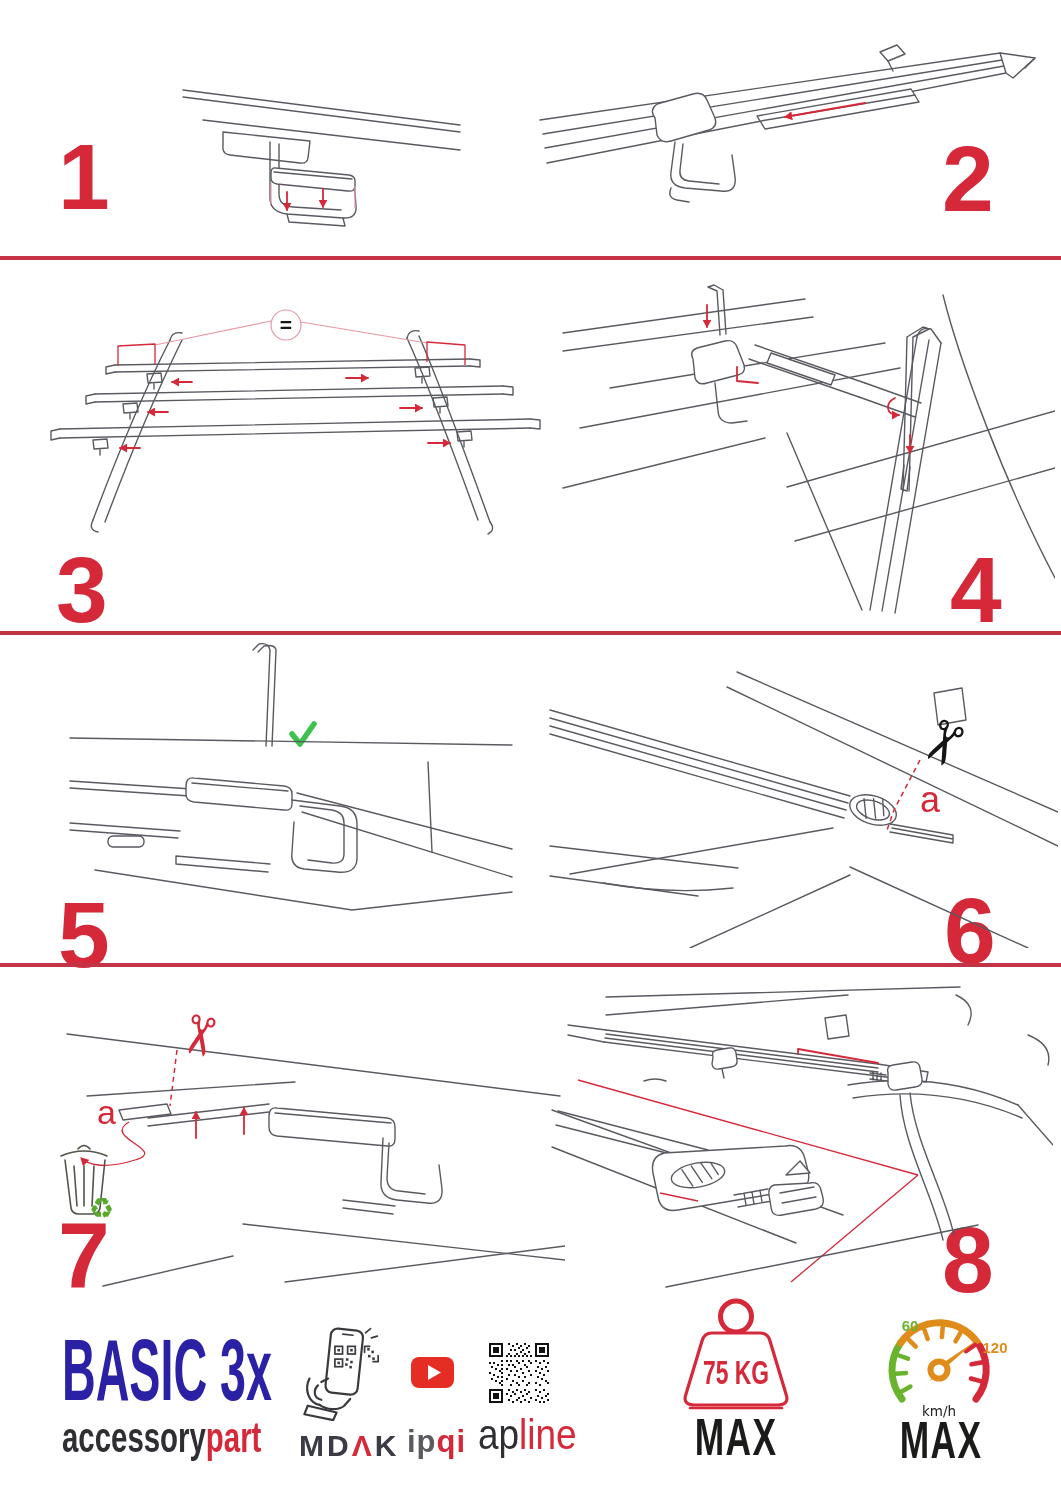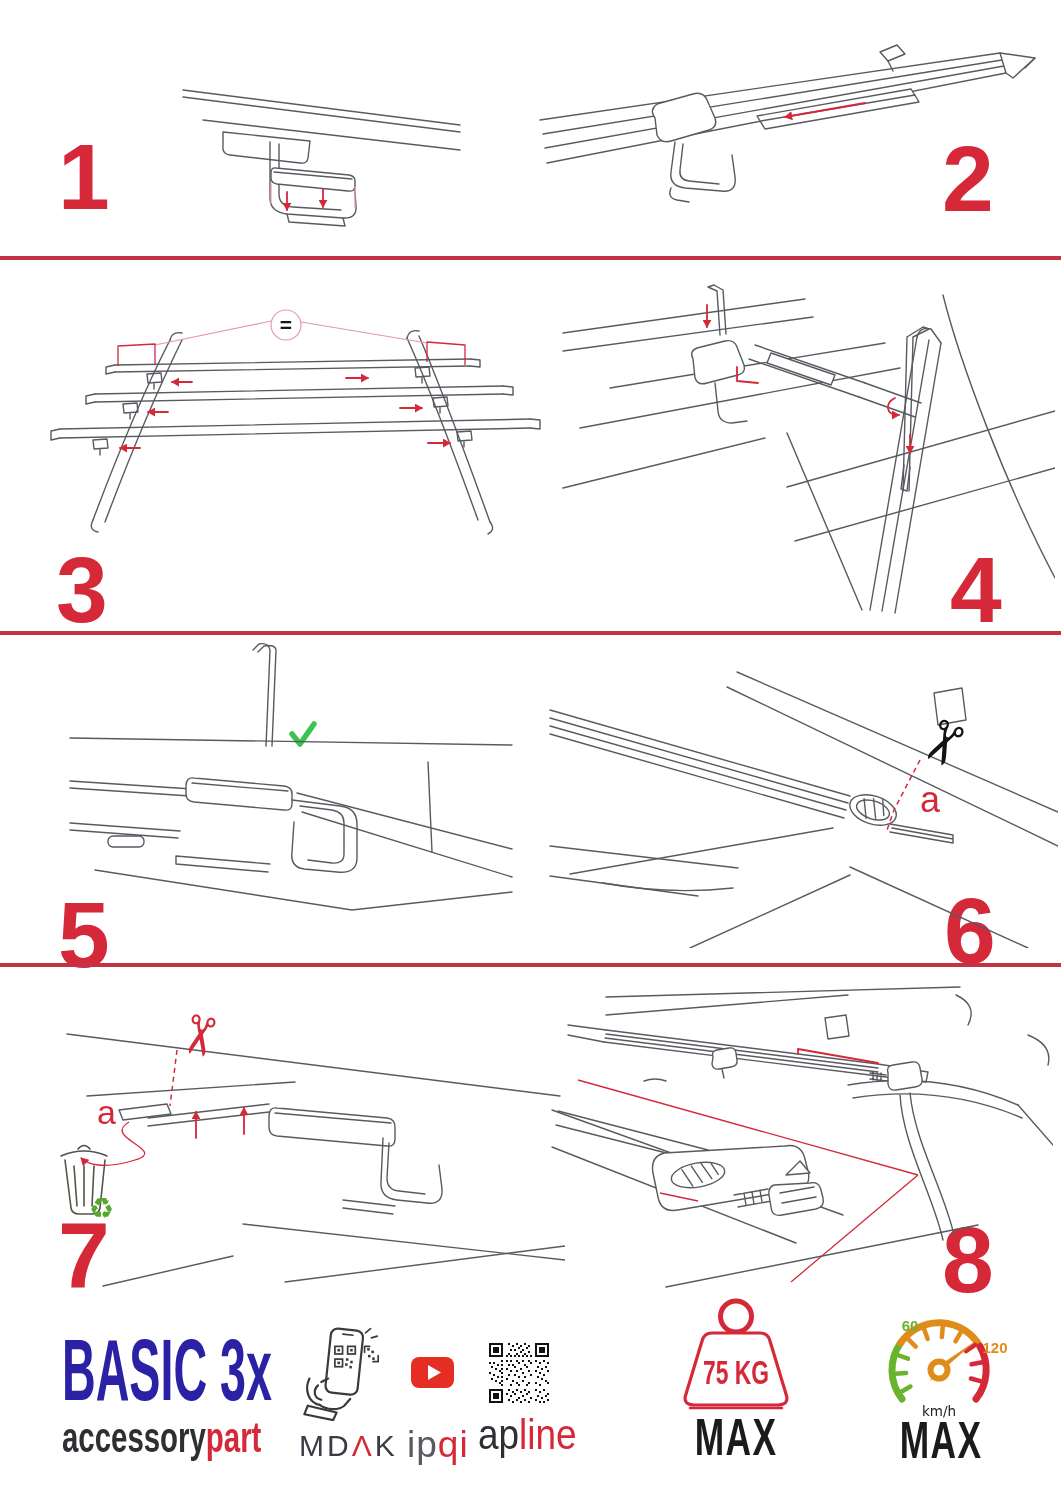--- a/index.html
+++ b/index.html
@@ -14,23 +14,23 @@
   .d .r{fill:none;stroke:#d5293a;stroke-width:1.8;stroke-linecap:round;stroke-linejoin:round}
   .d .rn{fill:none;stroke:#d5293a;stroke-width:1.3;stroke-linejoin:round}
   .d .rt{fill:none;stroke:#e59aa5;stroke-width:1.2}
   .d .rd{fill:none;stroke:#d5293a;stroke-width:1.5;stroke-dasharray:5 4}
   .d .gn{fill:none;stroke:#3cc24e;stroke-width:5.5;stroke-linecap:round;stroke-linejoin:round}
   .d .tr{fill:none;stroke:#53554a;stroke-width:1.6;stroke-linecap:round;stroke-linejoin:round}
   .brand-title{position:absolute;left:62px;top:1333px;color:#2b21a5;font-size:88px;font-weight:700;
                line-height:.85;transform:scaleX(.53);transform-origin:left top;white-space:nowrap}
   .brand-sub{position:absolute;left:62px;top:1417px;font-size:42px;font-weight:700;line-height:1;
              transform:scaleX(.70);transform-origin:left top;white-space:nowrap}
-  .logo-mdak{position:absolute;left:299px;top:1429px;font-size:30px;font-weight:400;letter-spacing:3px;
+  .logo-mdak{position:absolute;left:299px;top:1429px;font-size:30px;font-weight:700;letter-spacing:3px;
              color:#3b3b45;white-space:nowrap}
-  .logo-ipqi{position:absolute;left:407px;top:1424px;font-size:37px;font-weight:400;letter-spacing:1px;
+  .logo-ipqi{position:absolute;left:407px;top:1424px;font-size:31px;font-weight:700;letter-spacing:1px;
              color:#5a5a60;white-space:nowrap}
   .logo-apline{position:absolute;left:478px;top:1414px;font-size:42px;font-weight:400;line-height:1;
                transform:scaleX(.88);transform-origin:left top;color:#2e2e33;white-space:nowrap}
   .max-label{position:absolute;font-size:52px;font-weight:700;color:#1b1b19;line-height:1;text-align:center;
              transform:scaleX(.68);transform-origin:center top;letter-spacing:2px}
   .red-t{color:#d5293a}
 </style>
 </head>
 <body>
 

